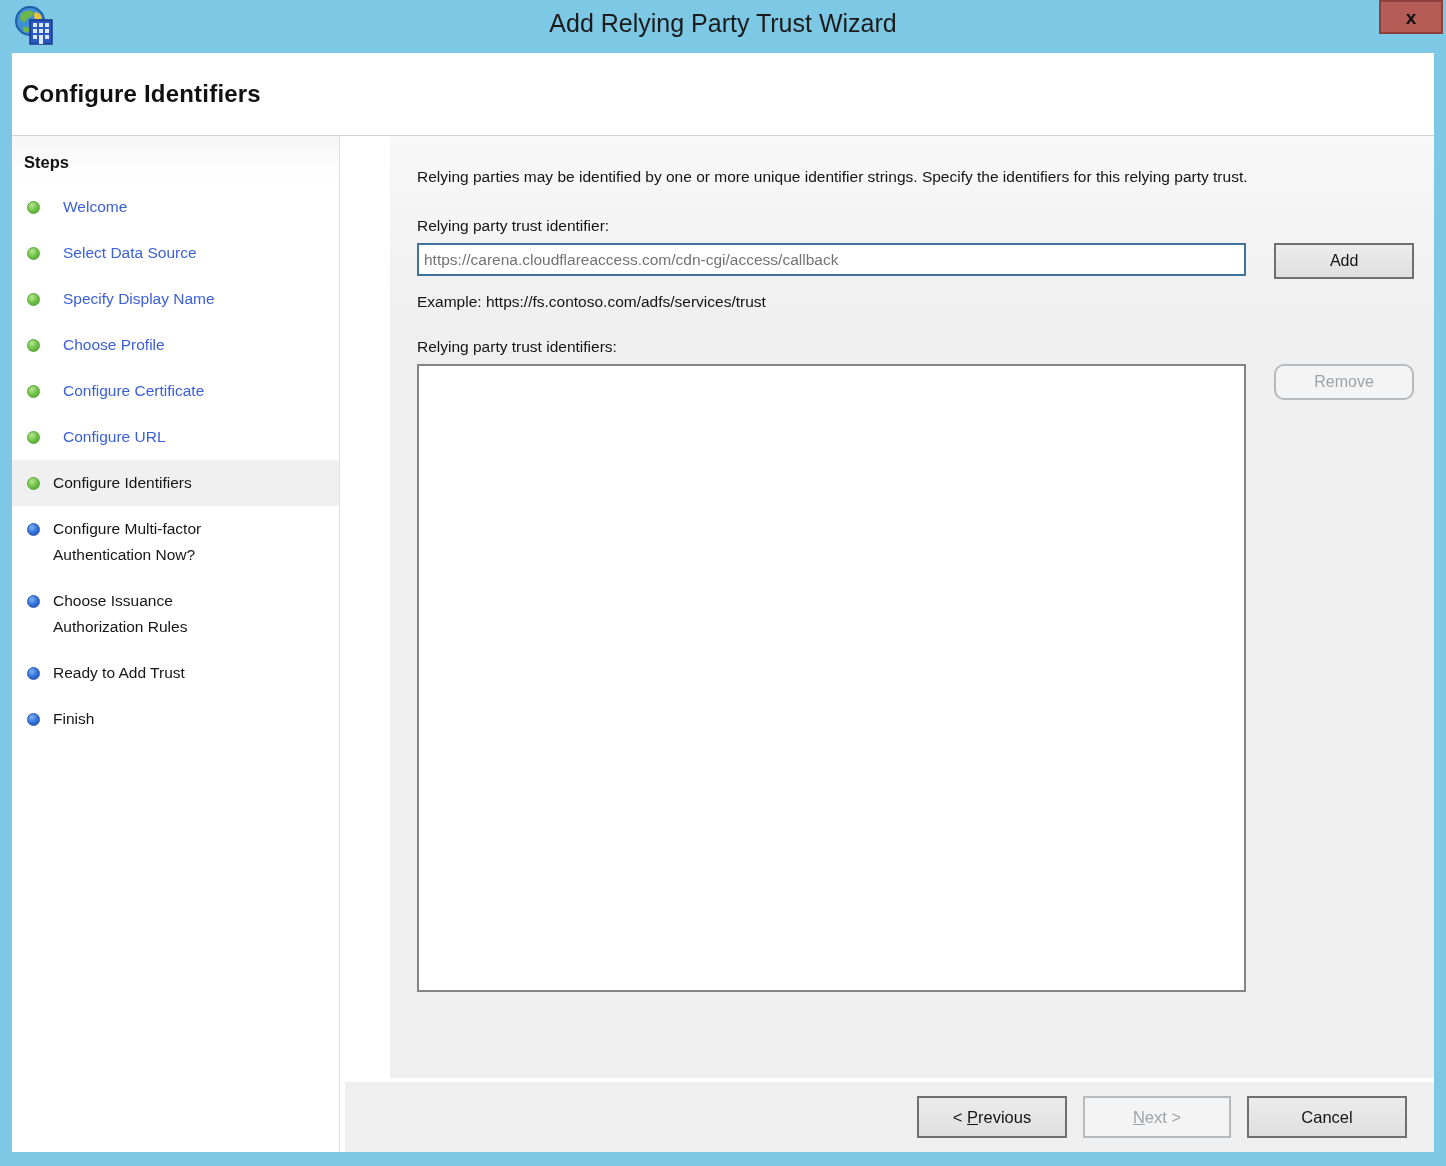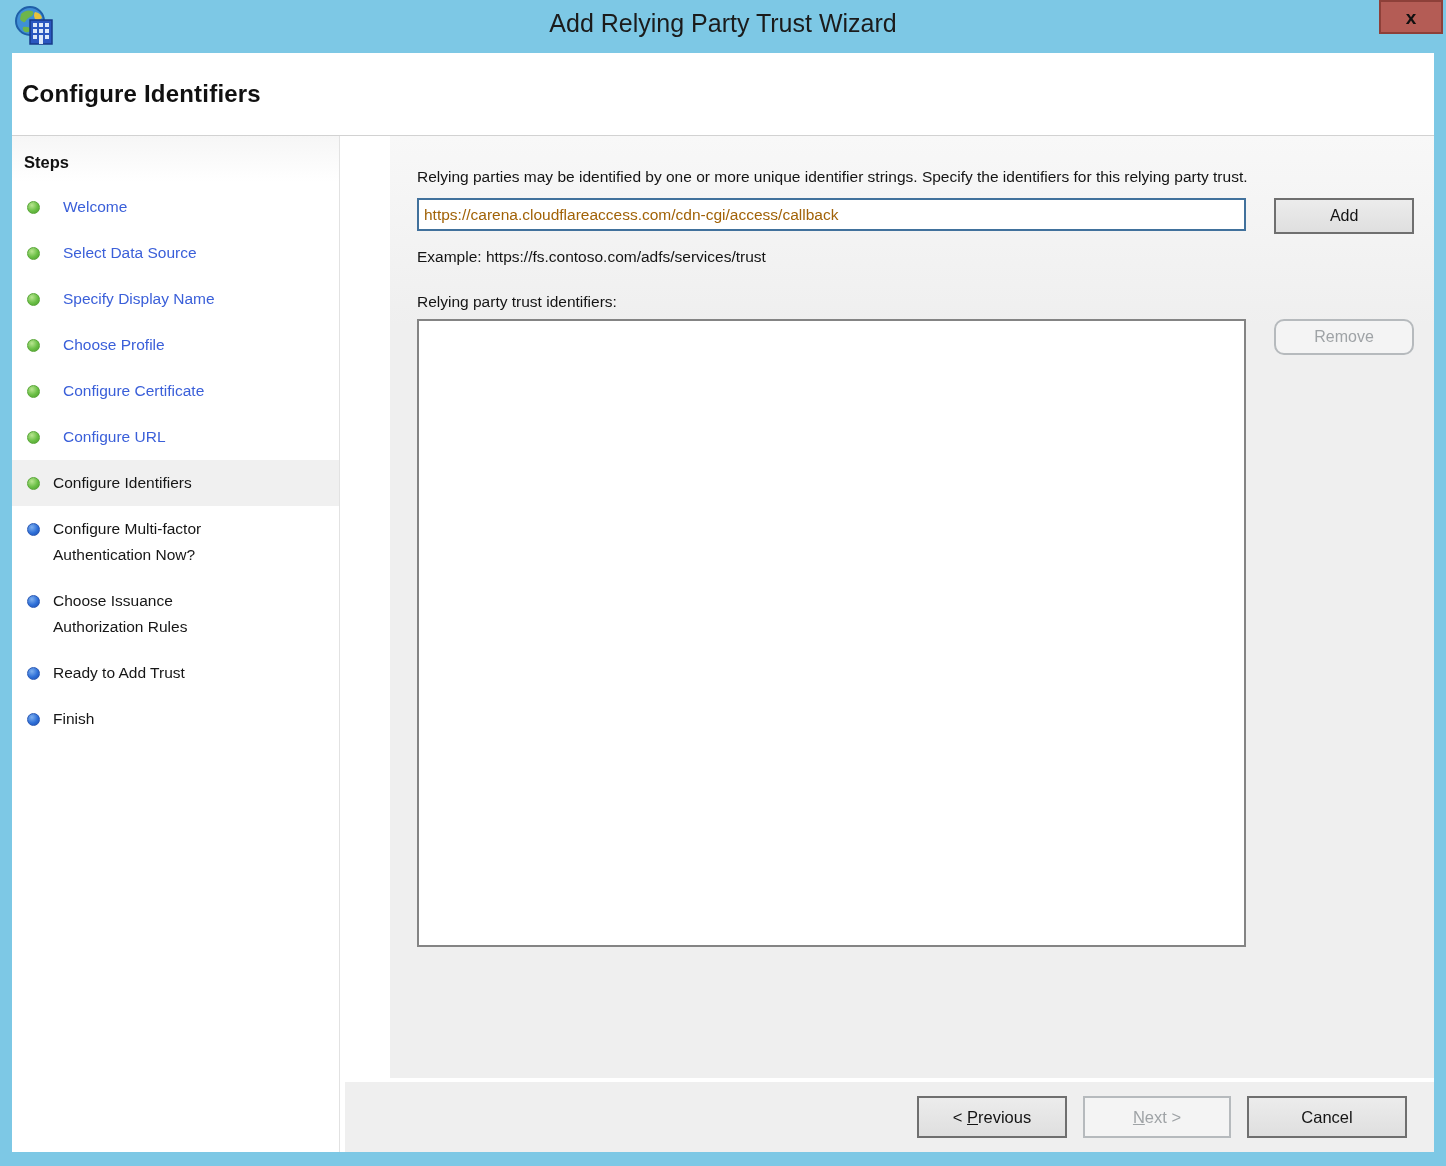--- a/index.html
+++ b/index.html
@@ -76,21 +76,21 @@
   .content-col { flex:1; display:flex; flex-direction:column; margin-left:5px; min-width:0; }
   .content {
     flex:1; background:linear-gradient(180deg,#f8f8f8 0,#efefef 190px);
     padding:27px 20px 0 27px; overflow:hidden;margin-left:45px;
   }
   .description { font-size:15.5px; line-height:27px; max-width:1022px; color:#141414; }
   .field-label { font-size:15.5px; margin-top:27px; color:#141414; }
   .input-row { display:flex; align-items:flex-start; margin-top:8px; }
   .identifier-input {
     width:867px; height:33px; border:2px solid #41719c; background:#ffffff;
-    font-family:"Liberation Sans", sans-serif; font-size:15.5px; color:#a16207;
+    font-family:"Liberation Sans", sans-serif; font-size:15.5px; color:#737373;
     padding:0 5px; outline:none;
   }
   .btn {
     font-family:"Liberation Sans", sans-serif; font-size:16px; color:#141414;
     background:linear-gradient(180deg,#ececec,#dfdfdf);
     border:2px solid #6f6f6f; cursor:pointer;
   }
   .add-btn { width:146px; height:36px; margin-left:28px; }
   .example { font-size:15.5px; margin-top:14px; color:#141414; }
   .list-row { display:flex; align-items:flex-start; margin-top:8px; }
@@ -201,20 +201,21 @@
           <span class="bullet"></span>
           <span class="step-label">Finish</span>
         </li>
       </ul>
     </div>
 
     <div class="content-col">
       <div class="content">
         <p class="description">Relying parties may be identified by one or more unique identifier strings. Specify the identifiers for this relying party trust.</p>
 
+        <div class="field-label">Relying party trust identifier:</div>
         <div class="input-row">
           <input class="identifier-input" type="text" autofocus="" value="https://carena.cloudflareaccess.com/cdn-cgi/access/callback" style="">
           <button class="btn add-btn">Add</button>
         </div>
 
         <div class="example">Example: https://fs.contoso.com/adfs/services/trust</div>
 
         <div class="field-label">Relying party trust identifiers:</div>
         <div class="list-row">
           <ul class="identifiers-list"></ul>

